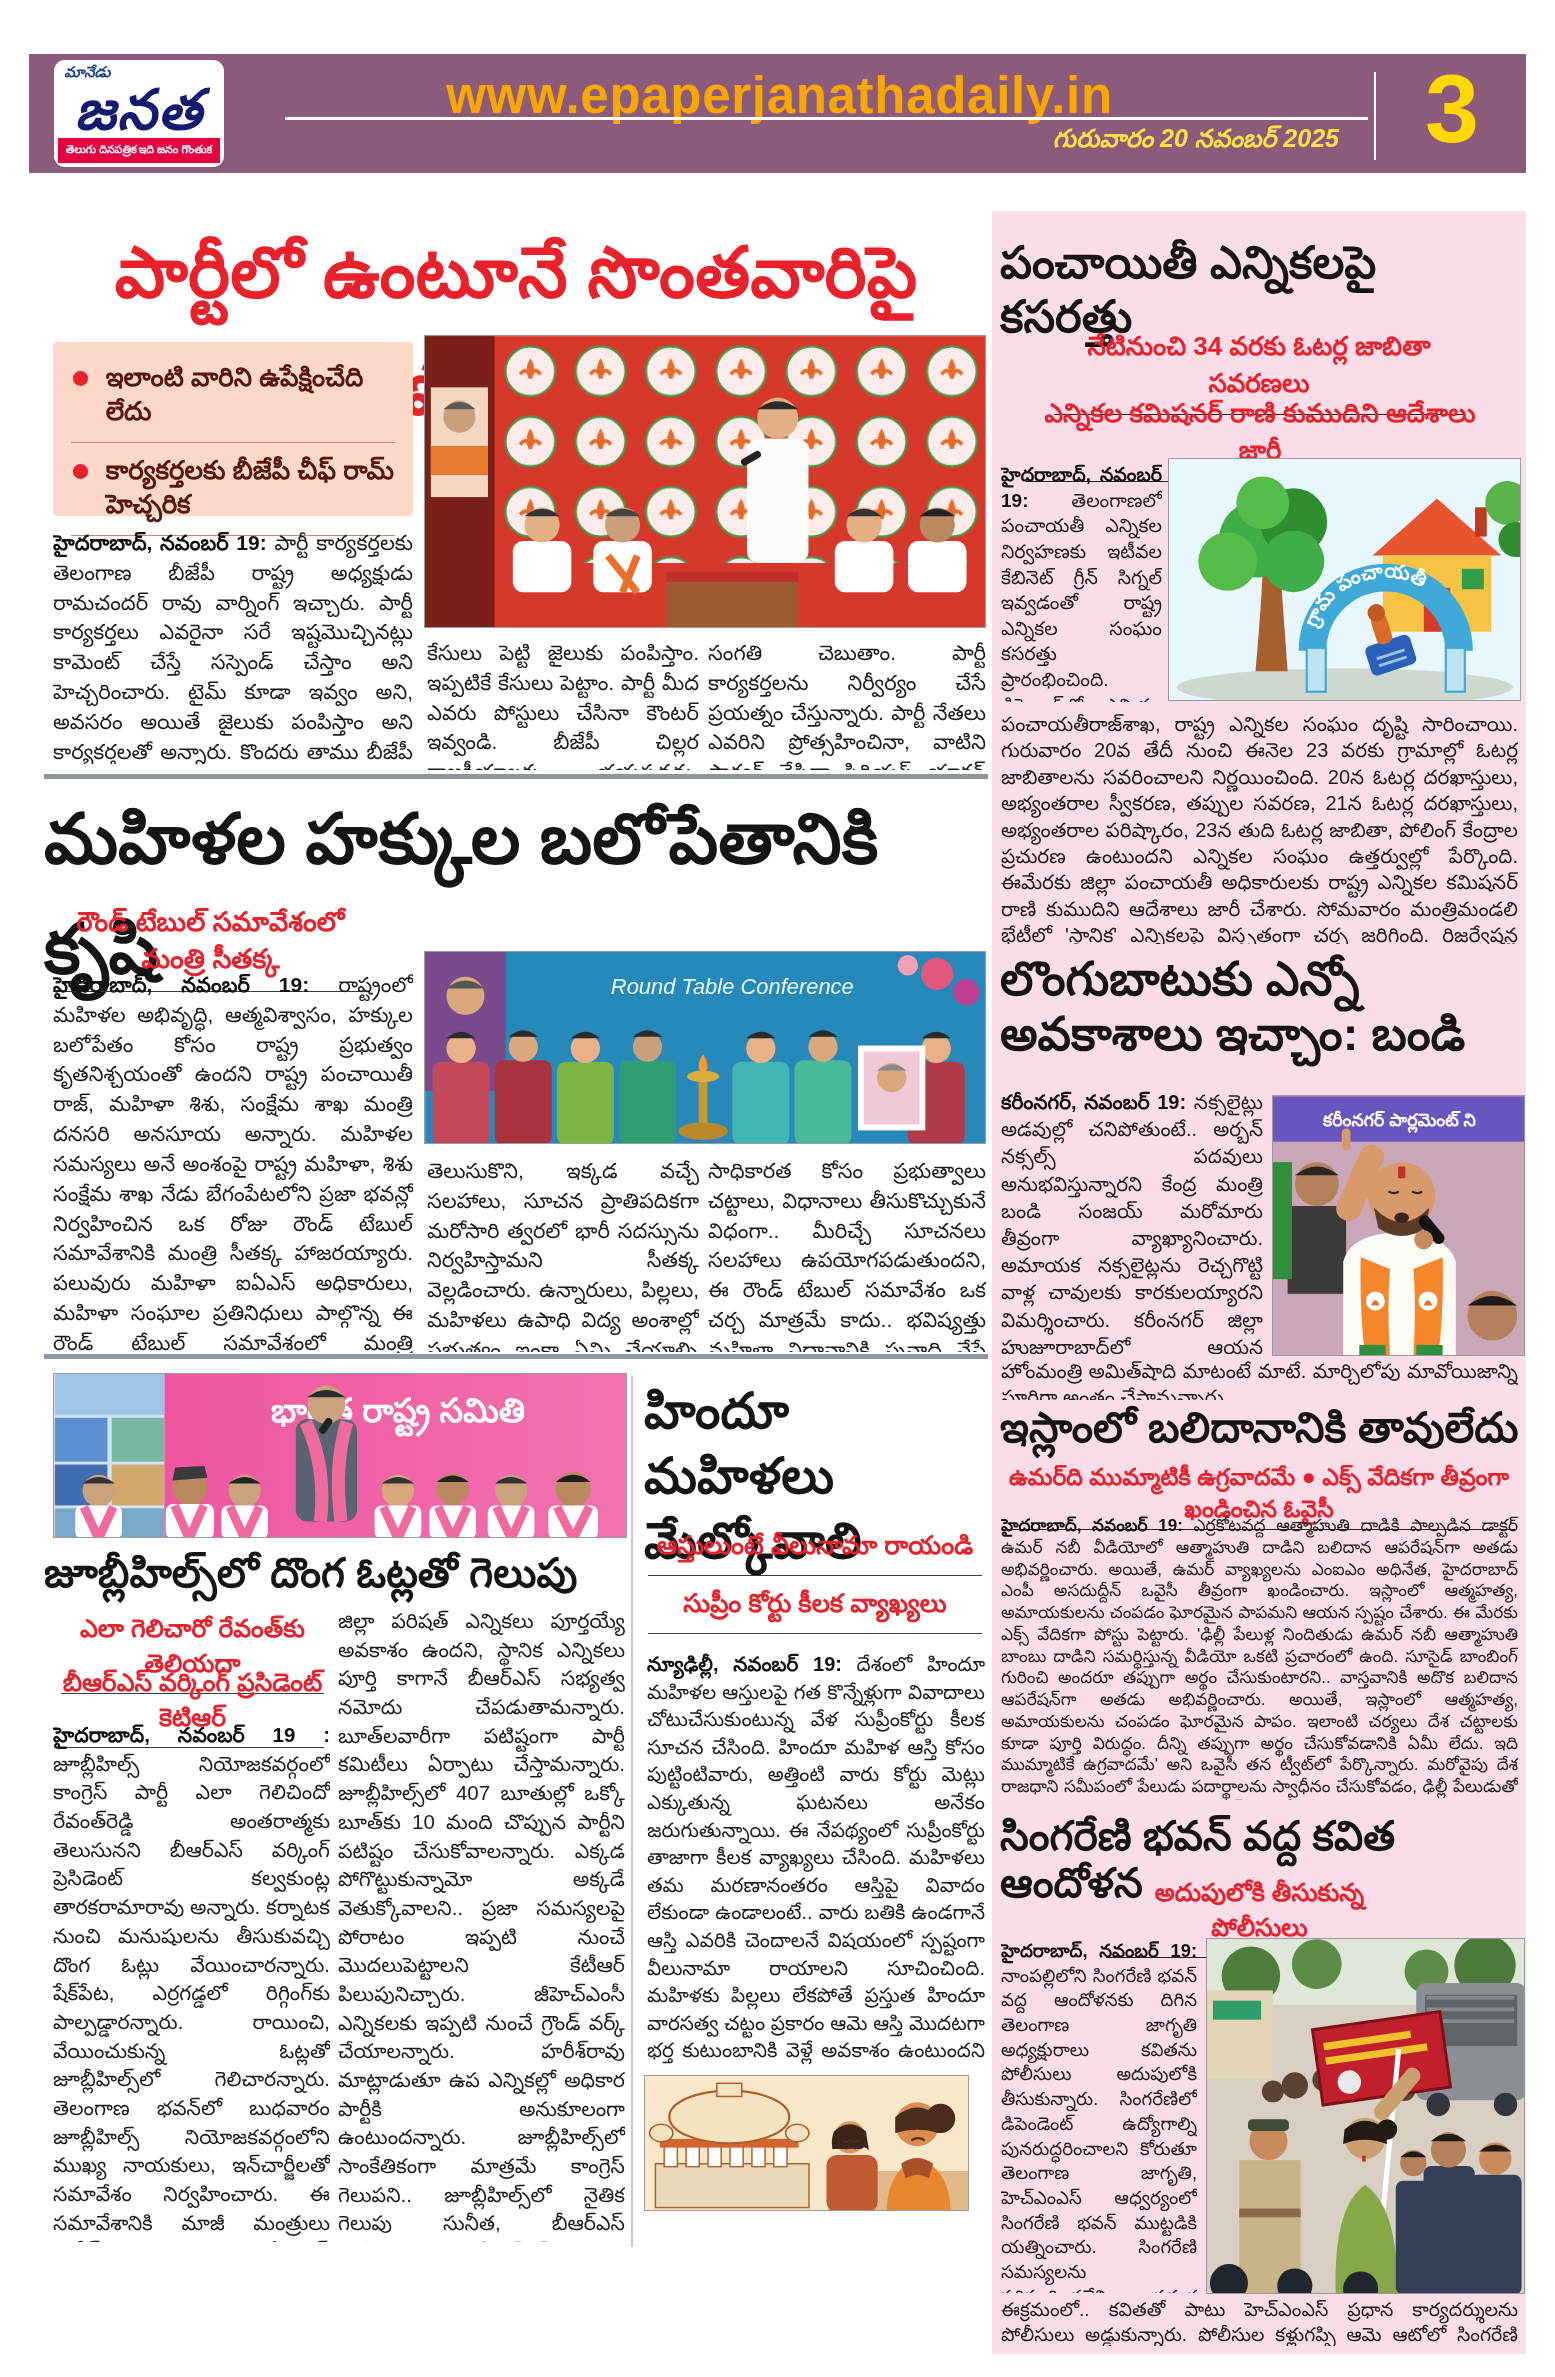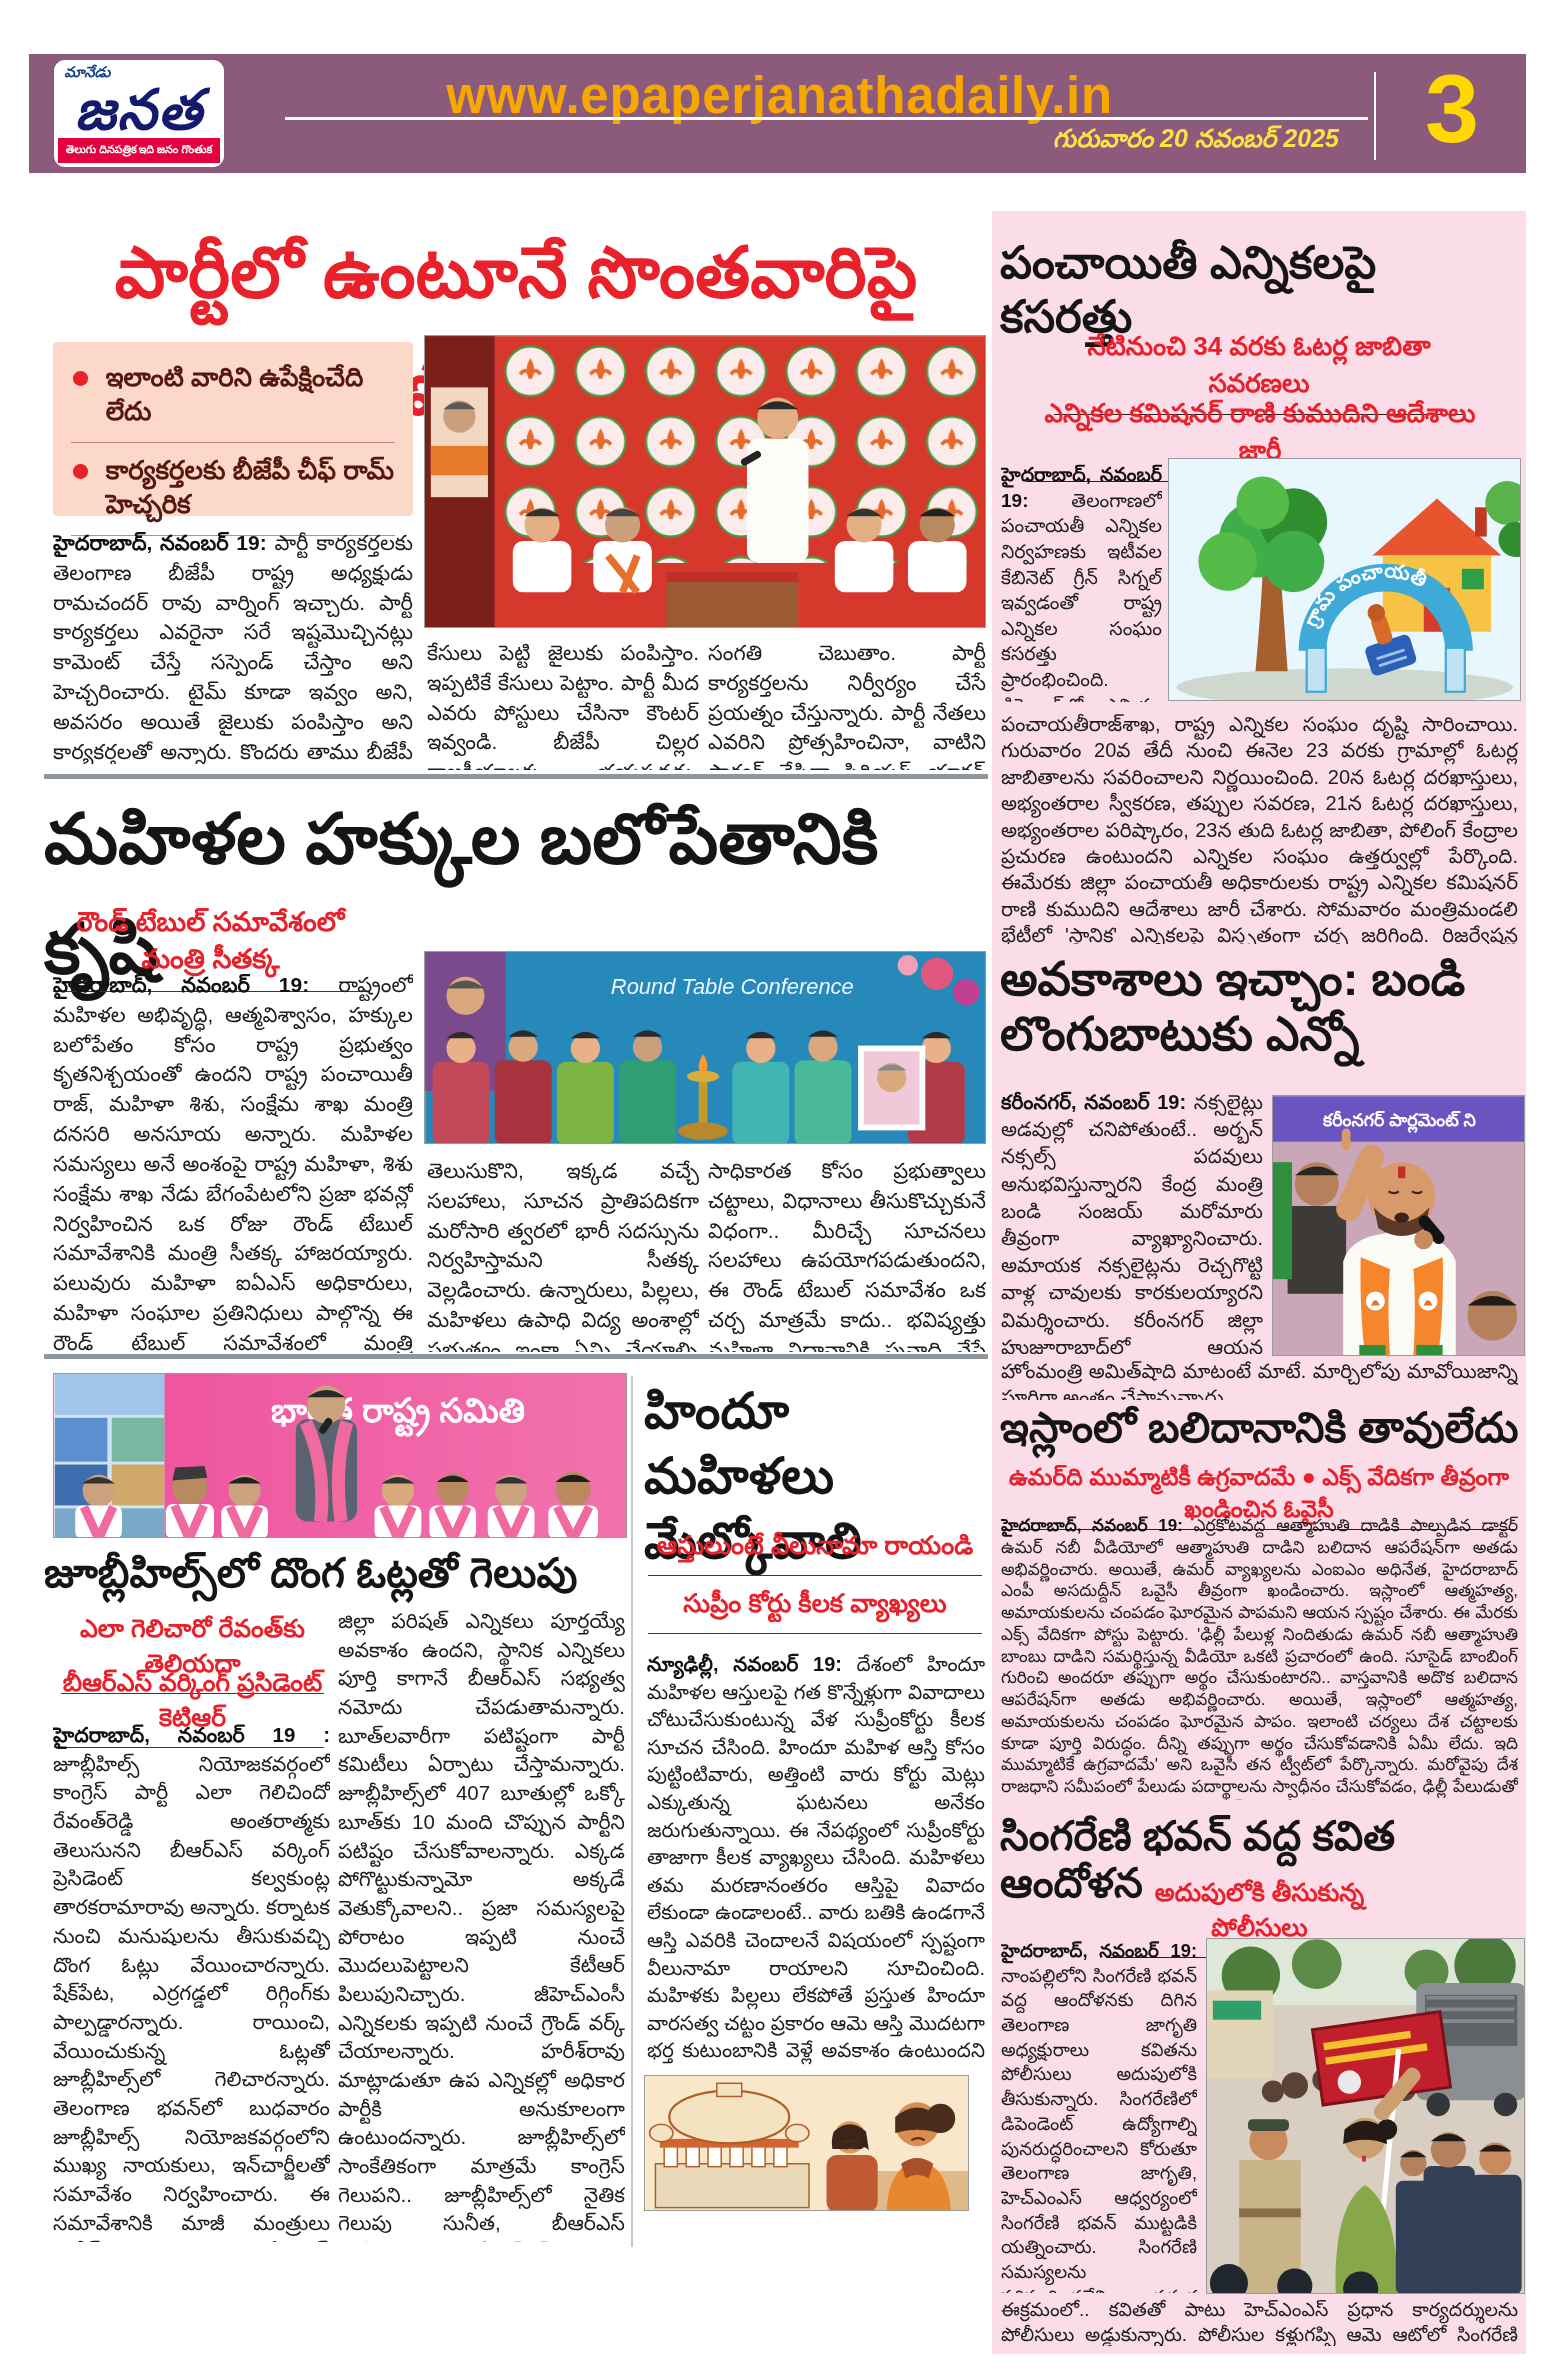--- a/index.html
+++ b/index.html
@@ -340,22 +340,22 @@
       <rect x="292" y="212" width="22" height="40" rx="8" fill="#d86a2a"></rect>
       <circle cx="303" cy="208" r="12" fill="#c05a20"></circle>
       <path d="M284 268 l40 0 M284 278 l40 0" stroke="#9fc0e8" stroke-width="4"></path>
     </g>
   </svg>
 </div>
 
 <div class="abs body-txt" style="left:1001px;top:711px;width:517px;height:233px;font-size:20px;line-height:1.32;">పంచాయతీరాజ్‌శాఖ, రాష్ట్ర ఎన్నికల సంఘం దృష్టి సారించాయి. గురువారం 20వ తేదీ నుంచి ఈనెల 23 వరకు గ్రామాల్లో ఓటర్ల జాబితాలను సవరించాలని నిర్ణయించింది. 20న ఓటర్ల దరఖాస్తులు, అభ్యంతరాల స్వీకరణ, తప్పుల సవరణ, 21న ఓటర్ల దరఖాస్తులు, అభ్యంతరాల పరిష్కారం, 23న తుది ఓటర్ల జాబితా, పోలింగ్ కేంద్రాల ప్రచురణ ఉంటుందని ఎన్నికల సంఘం ఉత్తర్వుల్లో పేర్కొంది. ఈమేరకు జిల్లా పంచాయతీ అధికారులకు రాష్ట్ర ఎన్నికల కమిషనర్ రాణి కుముదిని ఆదేశాలు జారీ చేశారు. సోమవారం మంత్రిమండలి భేటీలో 'స్థానిక' ఎన్నికలపై విస్తృతంగా చర్చ జరిగింది. రిజర్వేషన్ల అమలు, రాష్ట్ర హైకోర్టు, సుప్రీంకోర్టు ఆదేశాలు, న్యాయనిపుణుల సలహాలపై పంచాయతీరాజ్‌శాఖ నివేదిక ఇవ్వగా దానిపై మంత్రులు తమ అభిప్రాయాలను వెల్లడించారు. ఈనెల 24న హైకోర్టులో విచారణ గురించి చెప్పారు. మార్చి 31లోపు పంచాయతీ ఎన్నికలను పూర్తి చేస్తేనే కేంద్ర ఆర్థిక సంఘం నుంచి నిధులు విడుదలయ్యే అవకాశం ఉందన్నారు.</div>
 
 <div class="abs hl-black" style="left:1000px;top:951px;width:520px;font-size:47px;line-height:1.18;">
+  <div>లొంగుబాటుకు ఎన్నో</div>
   <div>అవకాశాలు ఇచ్చాం: బండి</div>
-  <div>లొంగుబాటుకు ఎన్నో</div>
 </div>
 <div class="abs body-txt" style="left:1001px;top:1089px;width:262px;height:265px;font-size:20px;line-height:1.36;">
   <b>కరీంనగర్, నవంబర్ 19:</b> <span>నక్సలైట్లు అడవుల్లో చనిపోతుంటే.. అర్బన్ నక్సల్స్ పదవులు అనుభవిస్తున్నారని కేంద్ర మంత్రి బండి సంజయ్ మరోమారు తీవ్రంగా వ్యాఖ్యానించారు. అమాయక నక్సలైట్లను రెచ్చగొట్టి వాళ్ల చావులకు కారకులయ్యారని విమర్శించారు. కరీంనగర్ జిల్లా హుజూరాబాద్‌లో ఆయన మాట్లాడారు. నక్సల్స్ లొంగిపోవాలని పదేపదే కేంద్రం హెచ్చరిస్తూ వచ్చిందన్నారు. వారు జనజీవన స్రవంతిలో కలిస్తే మంచి భవిష్యత్ ఉండేదన్నారు. కానీ కొందరు పెడచెవిన పెట్టారని అన్నారు. నక్సలైట్లు చనిపోతే వాళ్ల తల్లిదండ్రులు, కుటుంబసభ్యుల గుండెకోత మీకేం తెలుసు? నక్సలైట్ల తుపాకీని సమర్థించిన వారు కూడా నేరస్థులేనని అన్నారు. కేంద్ర</span>
 </div>
 
 <div class="abs photo" style="left:1272px;top:1095px;width:253px;height:261px;">
   <svg width="253" height="261" viewBox="0 0 346 356">
     <rect width="346" height="356" fill="#caa7b8"></rect>
     <rect x="0" y="0" width="346" height="62" fill="#6a55c0"></rect>
     <text x="173" y="40" font-size="24" font-weight="bold" fill="#ffffff" text-anchor="middle">కరీంనగర్ పార్లమెంట్ ని</text>

